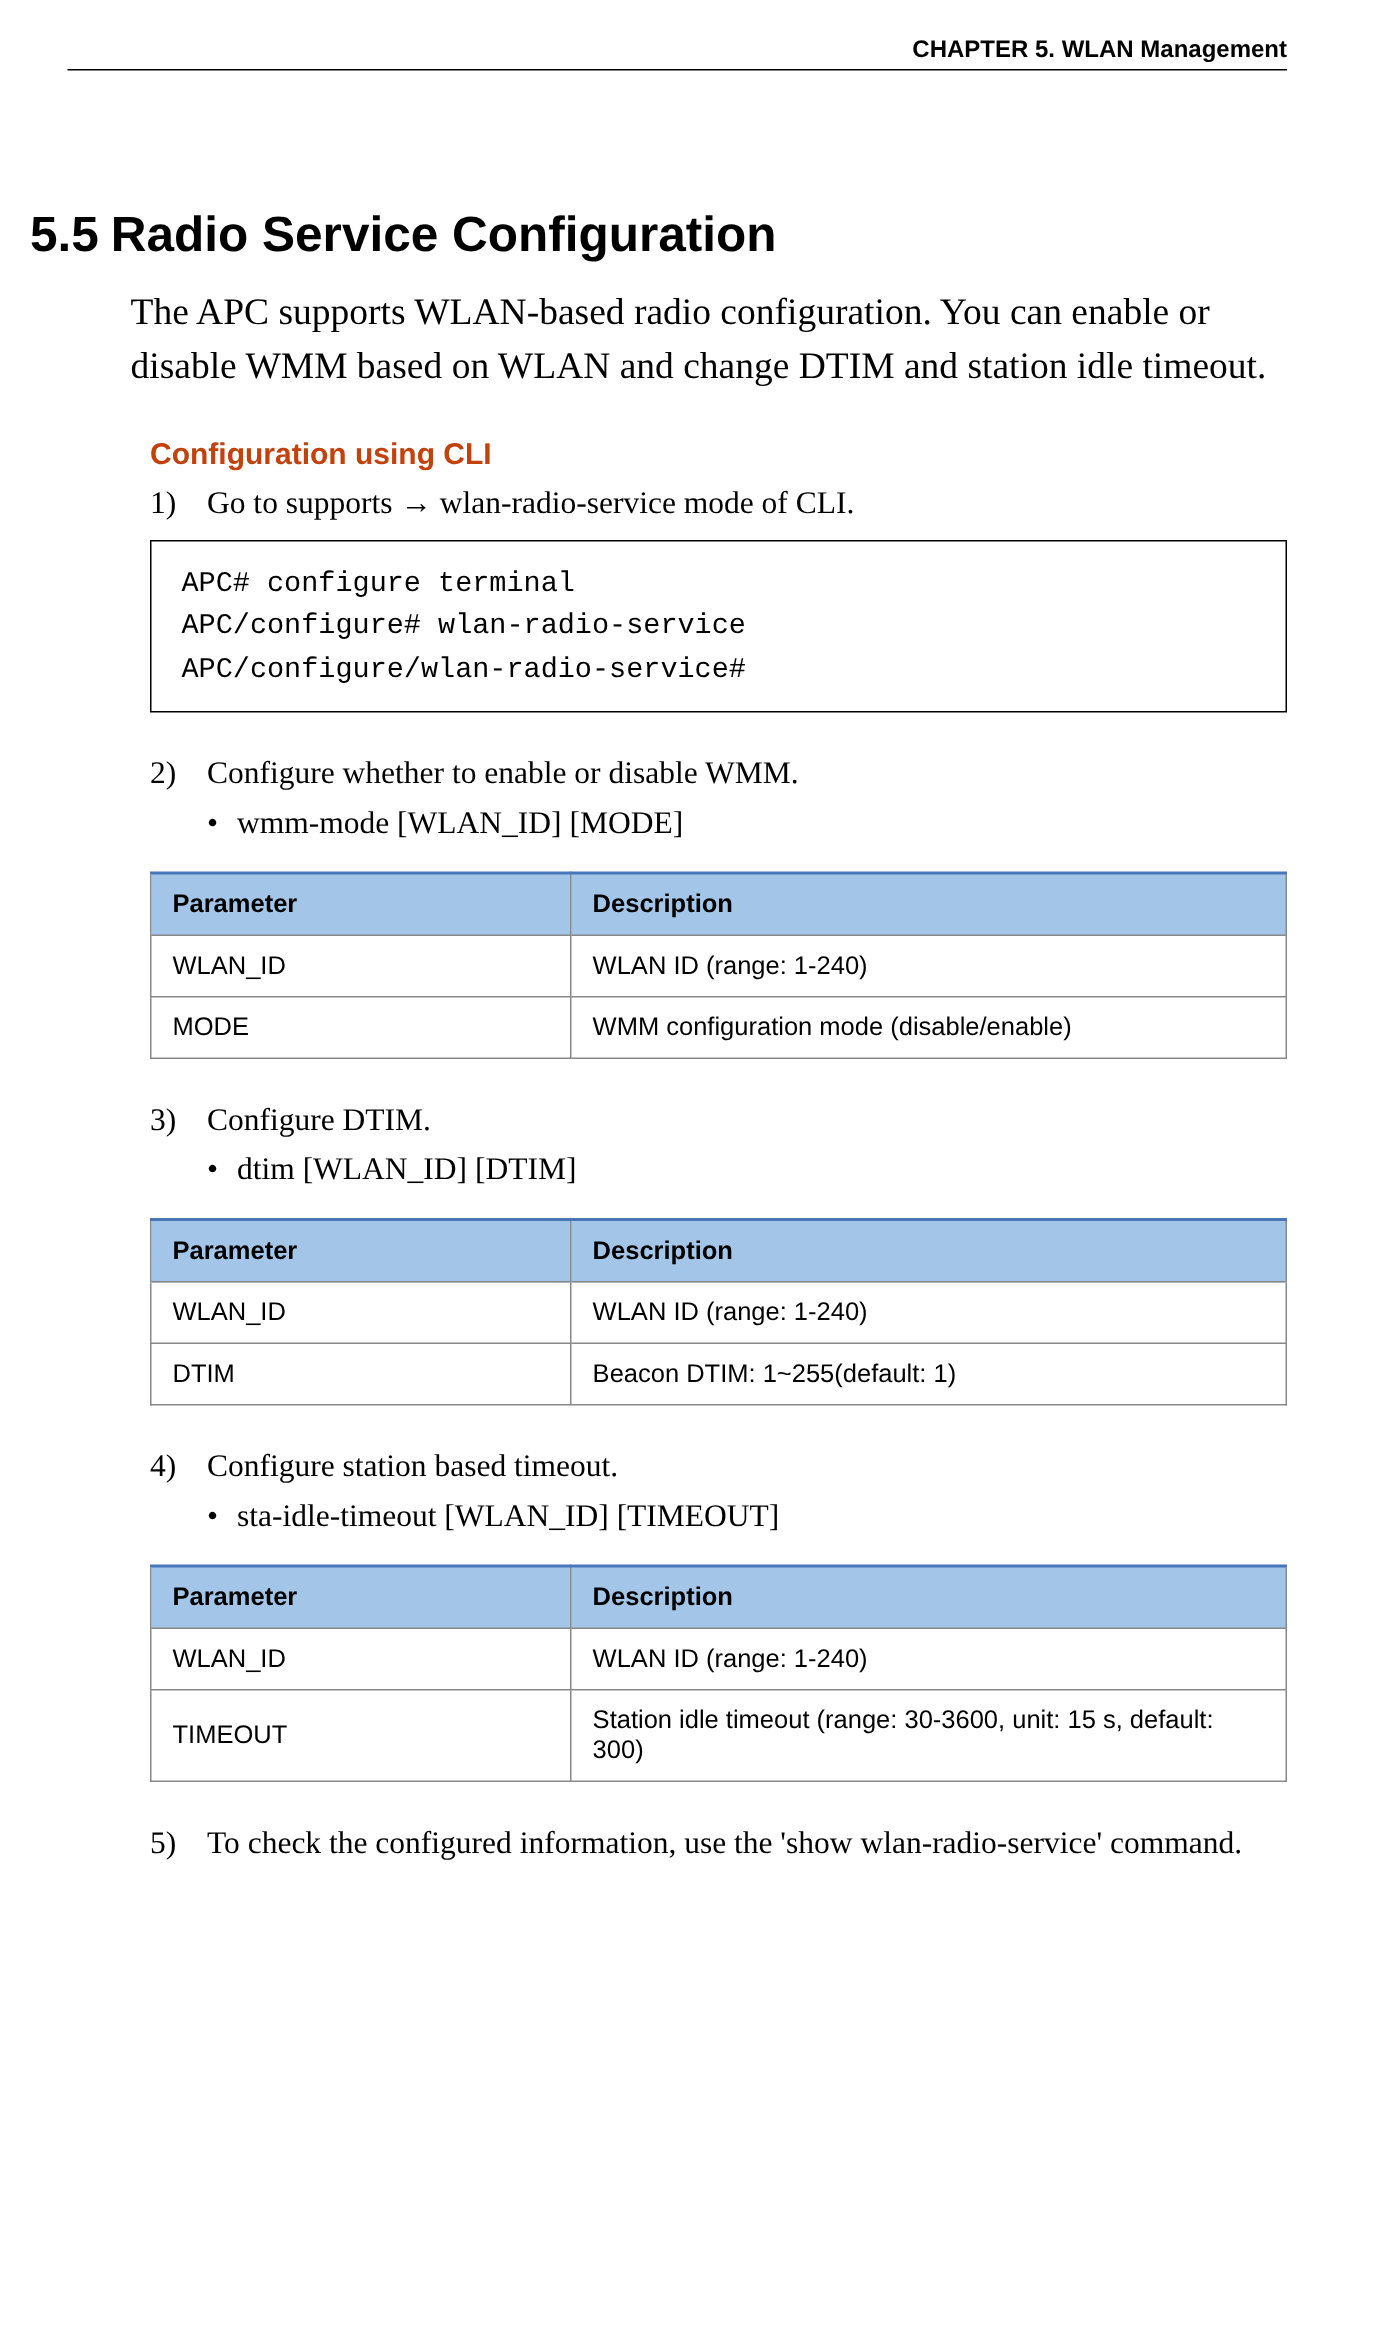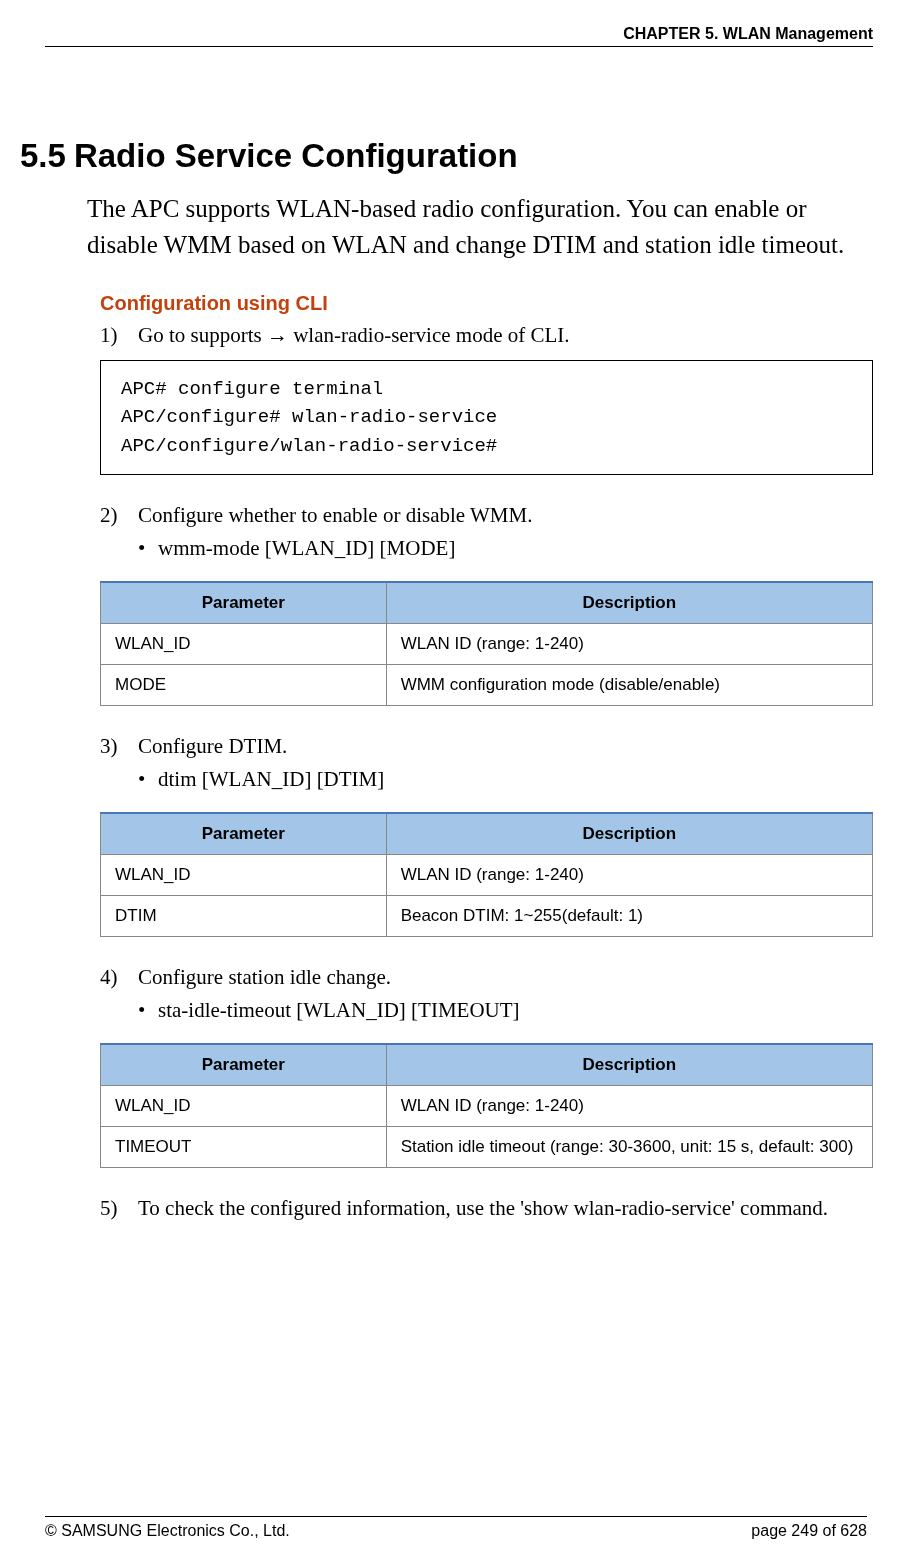--- a/index.html
+++ b/index.html
@@ -6,21 +6,21 @@
       font-family: 'Times New Roman', serif;
       margin: 0;
       padding: 0;
       background: white;
       width: 922px;
       height: 1565px;
       box-sizing: border-box;
       position: relative;
     }
     .page {
-      padding: 25px 49px 0 45px;
+      padding: 25px 64px 0 45px;
       box-sizing: border-box;
       height: 100%;
       position: relative;
     }
     .header {
       text-align: right;
       font-family: Arial, sans-serif;
       font-weight: bold;
       font-size: 16px;
       padding-bottom: 3px;
@@ -89,21 +89,21 @@
       border-collapse: collapse;
       font-family: Arial, sans-serif;
       border-top: 2px solid #4876b8;
       border-bottom: 1.5px solid #888;
     }
     .param-table th {
       background: #a3c5e8;
       font-weight: bold;
       font-size: 17px;
       padding: 10px 14px;
-      text-align: center;
+      text-align: left;
       border-left: 1px solid #888;
       border-right: 1px solid #888;
     }
     .param-table td {
       font-size: 17px;
       padding: 10px 14px;
       border: 1px solid #888;
       text-align: left;
     }
     .param-table th:first-child { width: 37%; }
@@ -190,21 +190,21 @@
     </tr>
     <tr>
       <td>DTIM</td>
       <td>Beacon DTIM: 1~255(default: 1)</td>
     </tr>
   </tbody>
     </table>
 
   <div class="numbered-item">
     <span class="num">4)</span>
-    <span>Configure station idle change.</span>
+    <span>Configure station based timeout.</span>
   </div>
   <div class="bullet-sub">
     <span class="dot">•</span>
     <span>sta-idle-timeout [WLAN_ID] [TIMEOUT]</span>
   </div>
 
   <table class="param-table">
     <tbody>
         <tr>
       <th>Parameter</th>
@@ -219,17 +219,13 @@
       <td>Station idle timeout (range: 30-3600, unit: 15 s, default: 300)</td>
     </tr>
   </tbody>
     </table>
 
   <div class="numbered-item">
     <span class="num">5)</span>
     <span>To check the configured information, use the 'show wlan-radio-service' command.</span>
   </div>
 
-  <div class="footer">
-    <span>© SAMSUNG Electronics Co., Ltd.</span>
-    <span>page 249 of 628</span>
-  </div>
 </div>
 
 </body></html>

